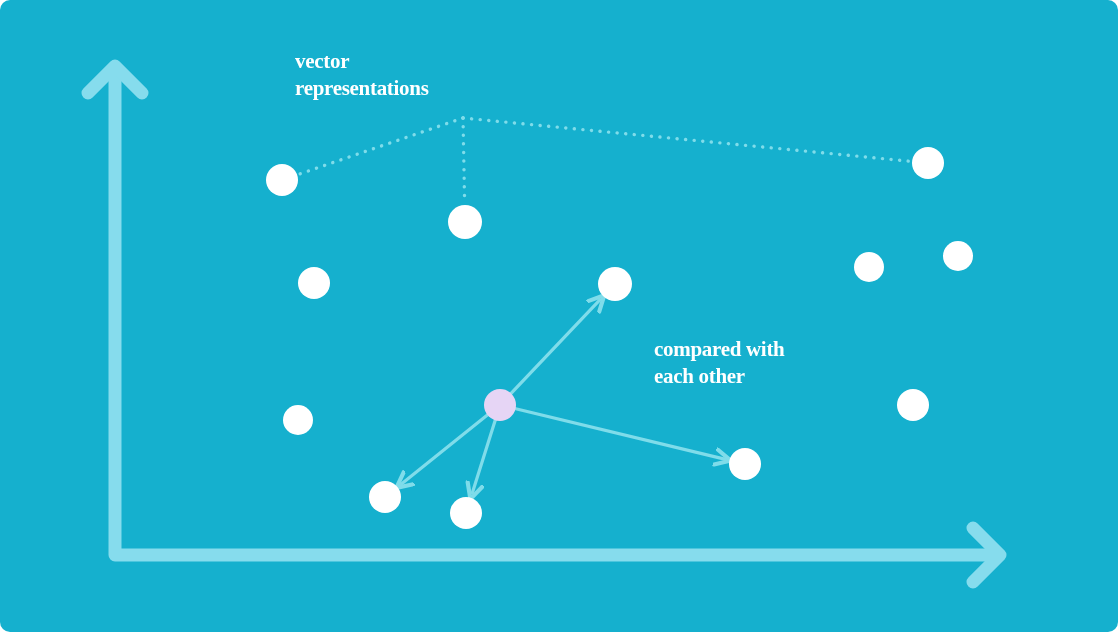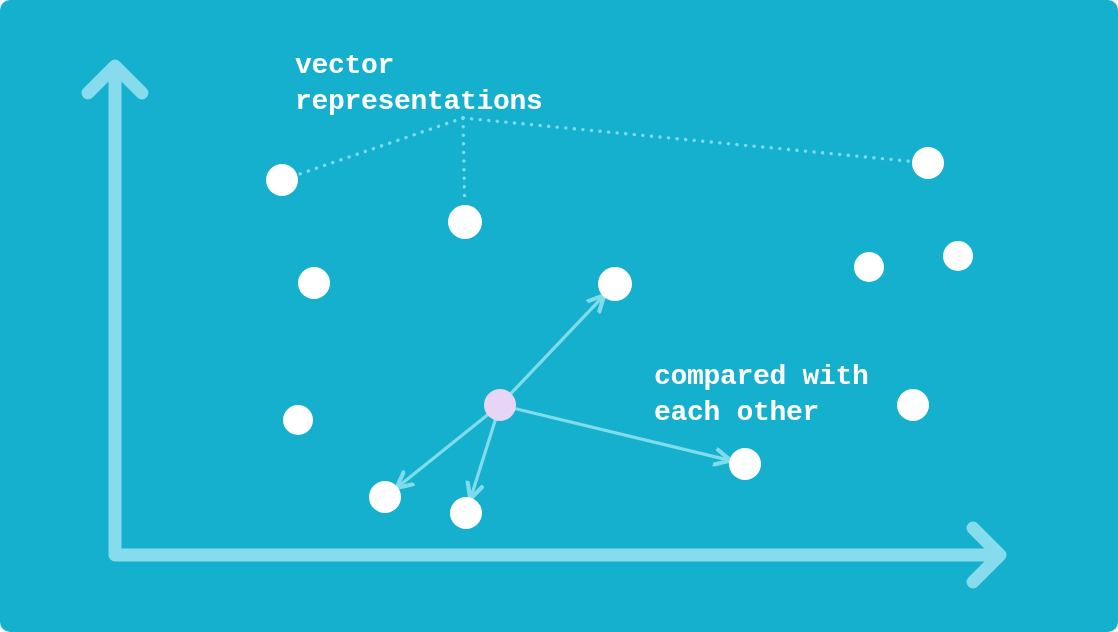--- a/index.html
+++ b/index.html
@@ -20,37 +20,36 @@
   #scene {
     position: absolute;
     inset: 0;
     width: 1118px;
     height: 632px;
     display: block;
   }
   .label {
     position: absolute;
     color: #ffffff;
-    font-family: Liberation Mono, monospace;
+    font-family: Liberation Serif, serif;
     font-weight: bold;
-    font-size: 28px;
+    font-size: 21px;
     line-height: 1.28;
     letter-spacing: -0.3px;
     white-space: pre;
     pointer-events: none;
     text-rendering: optimizeLegibility;
   }
   #label-vector-representations {
     left: 295px;
     top: 48px;
   }
   #label-compared-with-each-other {
     left: 654px;
     top: 336px;
-    margin-top: 23px;
   }
 </style>
 </head>
 <body>
 
 <div id="stage" style="background: rgb(21, 176, 206); border-radius: 10px; width: 1118px; height: 632px;">
 
   <svg id="scene" viewBox="0 0 1118 632" xmlns="http://www.w3.org/2000/svg">
     <defs>
       <marker id="arrowhead" markerWidth="7" markerHeight="7" refX="3.2" refY="3" orient="auto" markerUnits="strokeWidth">

